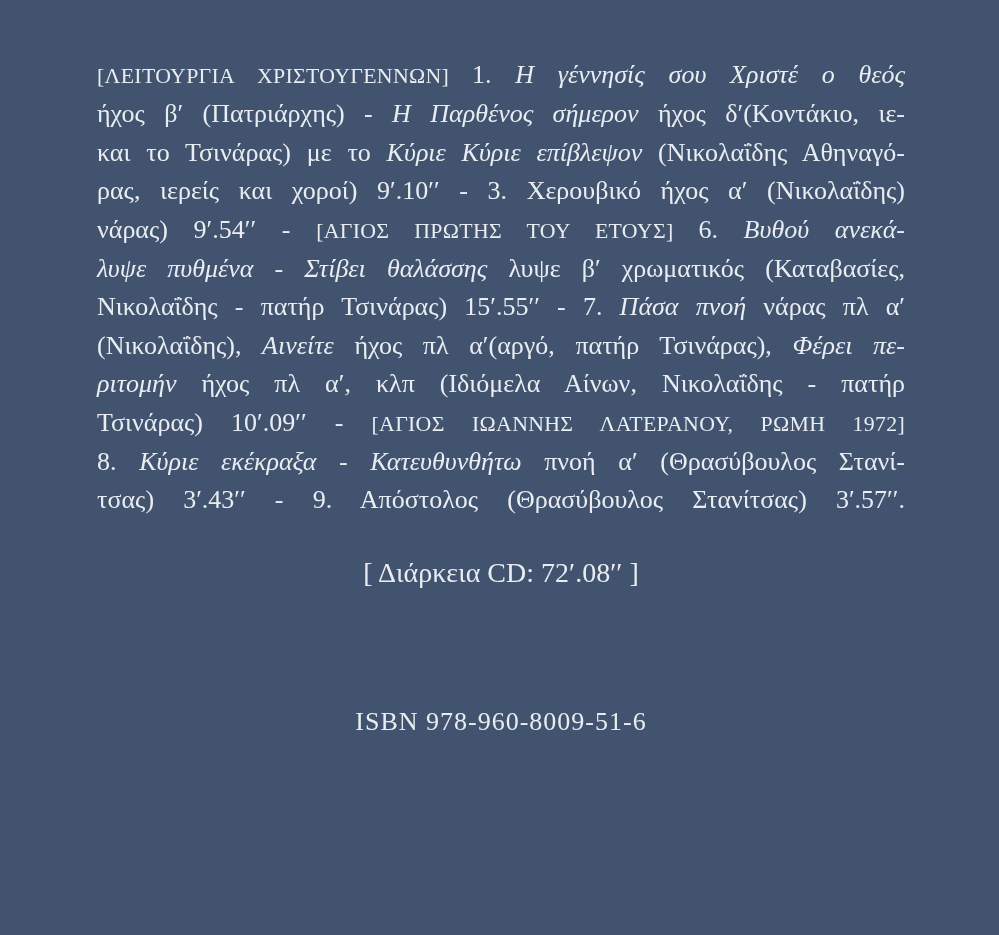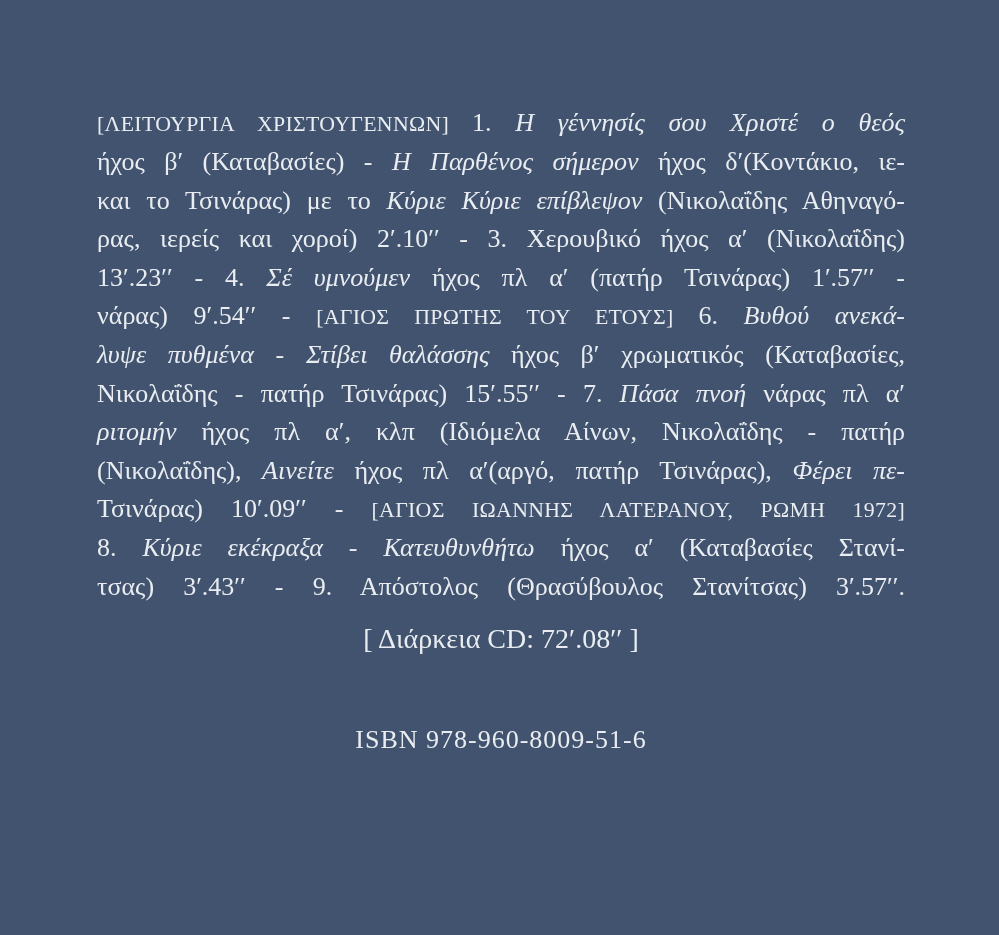--- a/index.html
+++ b/index.html
@@ -9,70 +9,69 @@
   body {
     width: 999px;
     height: 935px;
     background: #41536e;
     overflow: hidden;
   }
   .cover {
     box-sizing: border-box;
     width: 999px;
     height: 935px;
-    padding: 104px 94px 0 97px;
+    padding: 56px 94px 0 97px;
     color: #e9edf1;
     font-family: "Liberation Serif", "DejaVu Serif", serif;
   }
   .tracklist {
     font-size: 26px;
     line-height: 38.4px;
   }
   .line {
     text-align: justify;
     text-align-last: justify;
     white-space: normal;
   }
   .r { font-style: normal; }
   .i { font-style: italic; }
   .caps {
     font-style: normal;
     font-size: 0.84em;
     letter-spacing: 0.3px;
   }
   .duration {
-    margin-top: 14px;
+    margin-top: 34px;
     font-size: 28px;
     line-height: 38px;
     text-align: center;
     text-align-last: center;
   }
   .isbn {
-    margin-top: 63px;
+    margin-top: 111px;
     font-size: 26px;
     line-height: 38px;
     text-align: center;
     text-align-last: center;
     letter-spacing: 1px;
   }
 </style>
 </head>
 <body>
 
 <div class="cover">
   <div class="tracklist">
       <div class="line"><span class="caps">[ΛΕΙΤΟΥΡΓΙΑ ΧΡΙΣΤΟΥΓΕΝΝΩΝ] </span><span class="r">1. </span><span class="i">Η γέννησίς σου Χριστέ ο θεός</span></div>
-      <div class="line"><span class="r">ήχος β′ (Καταβασίες) - </span><span class="i">Η Παρθένος σήμερον</span><span class="r"> ήχος δ′(Κοντάκιο, ιε-</span></div>
+      <div class="line"><span class="r">ήχος β′ (Πατριάρχης) - </span><span class="i">Η Παρθένος σήμερον</span><span class="r"> ήχος δ′(Κοντάκιο, ιε-</span></div>
       <div class="line"><span class="r">και το Τσινάρας) με το </span><span class="i">Κύριε Κύριε επίβλεψον</span><span class="r"> (Νικολαΐδης Αθηναγό-</span></div>
-      <div class="line"><span class="r">ρας, ιερείς και χοροί) 2′.10′′ - 3. Χερουβικό ήχος α′ (Νικολαΐδης)</span></div>
-      <div class="line"><span class="r">13′.23′′ - 4. </span><span class="i">Σέ υμνούμεν</span><span class="r"> ήχος πλ α′ (πατήρ Τσινάρας) 1′.57′′ -</span></div>
+      <div class="line"><span class="r">ρας, ιερείς και χοροί) 9′.10′′ - 3. Χερουβικό ήχος α′ (Νικολαΐδης)</span></div>
       <div class="line"><span class="r">νάρας) 9′.54′′ - </span><span class="caps">[ΑΓΙΟΣ ΠΡΩΤΗΣ ΤΟΥ ΕΤΟΥΣ] </span><span class="r">6. </span><span class="i">Βυθού ανεκά-</span></div>
-      <div class="line"><span class="i">λυψε πυθμένα - Στίβει θαλάσσης</span><span class="r"> ήχος β′ χρωματικός (Καταβασίες,</span></div>
+      <div class="line"><span class="i">λυψε πυθμένα - Στίβει θαλάσσης</span><span class="r"> λυψε β′ χρωματικός (Καταβασίες,</span></div>
       <div class="line"><span class="r">Νικολαΐδης - πατήρ Τσινάρας) 15′.55′′ - 7. </span><span class="i">Πάσα πνοή</span><span class="r"> νάρας πλ α′</span></div>
+      <div class="line"><span class="r">(Νικολαΐδης), </span><span class="i">Αινείτε</span><span class="r"> ήχος πλ α′(αργό, πατήρ Τσινάρας), </span><span class="i">Φέρει πε-</span></div>
       <div class="line"><span class="i">ριτομήν</span><span class="r"> ήχος πλ α′, κλπ (Ιδιόμελα Αίνων, Νικολαΐδης - πατήρ</span></div>
-      <div class="line"><span class="r">(Νικολαΐδης), </span><span class="i">Αινείτε</span><span class="r"> ήχος πλ α′(αργό, πατήρ Τσινάρας), </span><span class="i">Φέρει πε-</span></div>
       <div class="line"><span class="r">Τσινάρας) 10′.09′′ - </span><span class="caps">[ΑΓΙΟΣ ΙΩΑΝΝΗΣ ΛΑΤΕΡΑΝΟΥ, ΡΩΜΗ 1972]</span></div>
-      <div class="line"><span class="r">8. </span><span class="i">Κύριε εκέκραξα - Κατευθυνθήτω</span><span class="r"> ήχος α′ (Καταβασίες Στανί-</span></div>
+      <div class="line"><span class="r">8. </span><span class="i">Κύριε εκέκραξα - Κατευθυνθήτω</span><span class="r"> πνοή α′ (Θρασύβουλος Στανί-</span></div>
       <div class="line"><span class="r">τσας) 3′.43′′ - 9. Απόστολος (Θρασύβουλος Στανίτσας) 3′.57′′.</span></div>
     </div>
   <div class="duration">[ Διάρκεια CD: 72′.08′′ ]</div>
   <div class="isbn">ISBN 978-960-8009-51-6</div>
 </div>
 
 </body></html>

